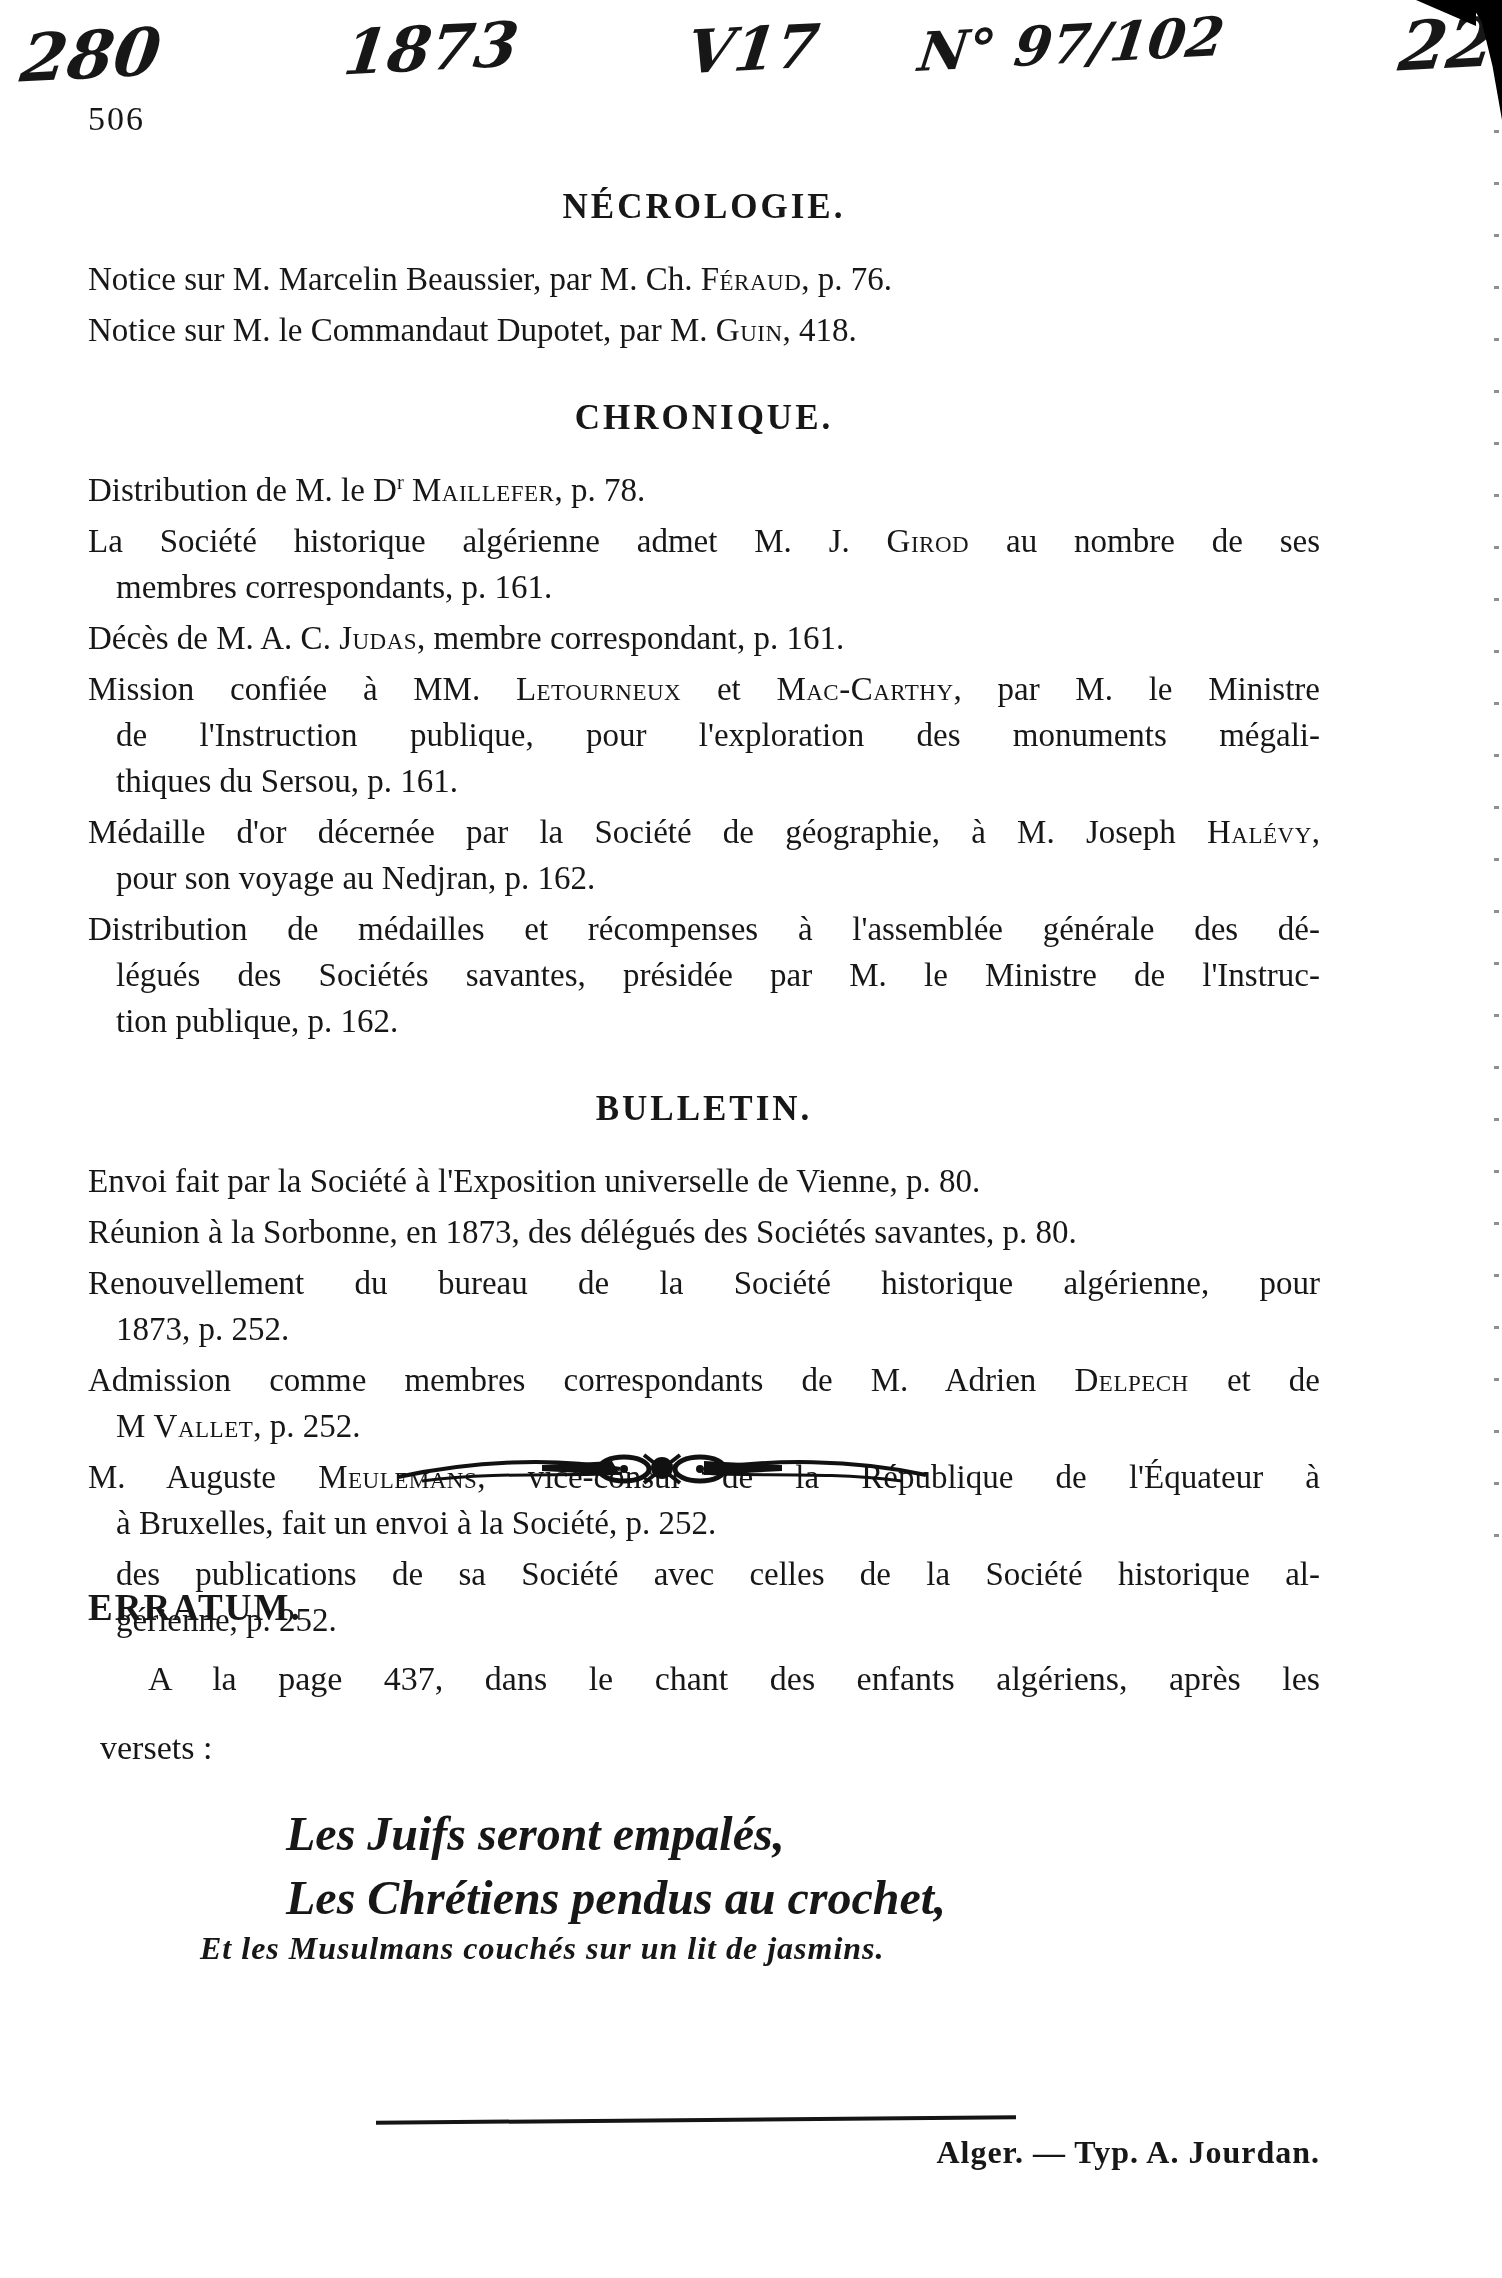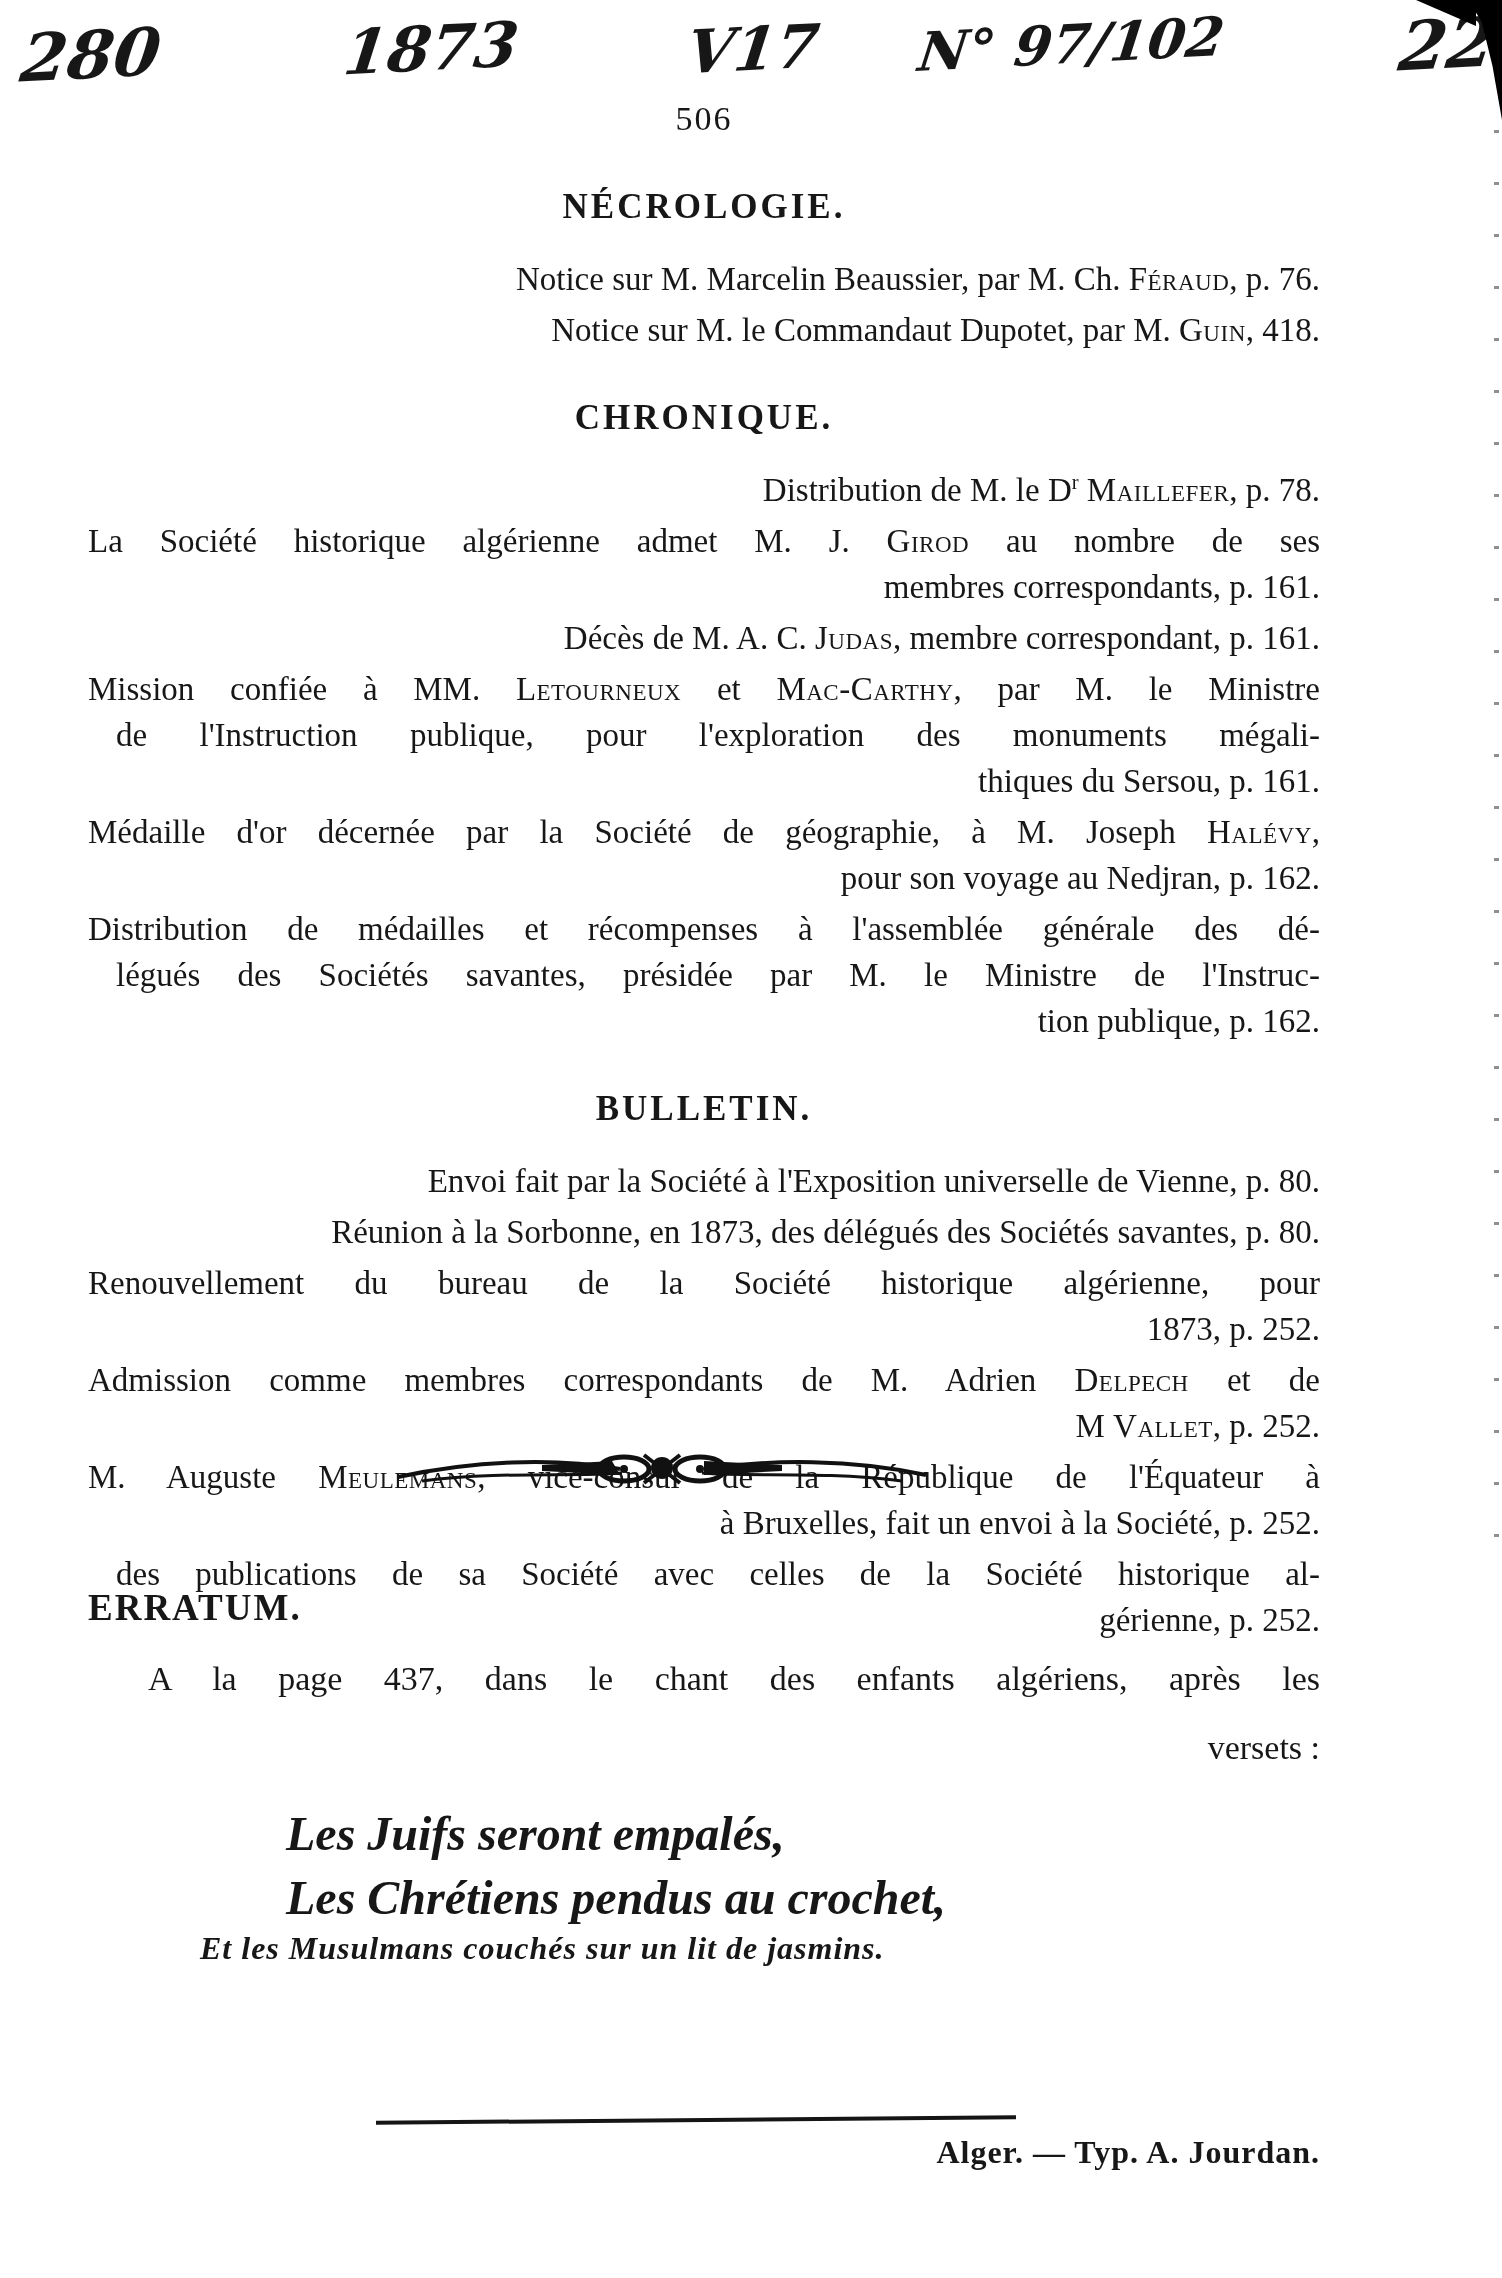--- a/index.html
+++ b/index.html
@@ -18,25 +18,25 @@
   
   .corner-blob{position:absolute;top:0;right:0;width:34px;height:120px;background:#000;
         clip-path:polygon(0 0,100% 0,100% 100%,72% 55%,40% 18%);}
   .corner-blob2{position:absolute;top:0;right:26px;width:60px;height:26px;background:#000;
         clip-path:polygon(100% 0,0 0,100% 100%);}
   .edge-noise{position:absolute;right:3px;top:130px;width:5px;height:1450px;opacity:.55;
         background:repeating-linear-gradient(180deg,#333 0 3px,transparent 3px 52px);}
 
   
   .print{position:absolute;left:88px;top:96px;width:1232px;font-size:33px;line-height:46px;}
-  .page-number{text-align:center;font-size:34px;letter-spacing:2px;margin-bottom:42px;}
+  .page-number{font-size:34px;letter-spacing:2px;margin-bottom:42px;}
   .section-heading{text-align:center;font-size:35px;letter-spacing:3px;font-weight:bold;
         margin:42px 0 26px;}
   .entry{margin:1px 0 5px;}
-  .line{min-height:46px;text-align:right;}
+  .line{min-height:46px;}
   .line.indent{padding-left:28px;}
   .line.just{text-align:justify;text-align-last:justify;}
   .sc{font-variant:small-caps;letter-spacing:.5px;}
   .sup{vertical-align:super;font-size:.62em;line-height:0;}
 
   
   .divider{position:absolute;left:392px;top:1441px;}
 
   
   .erratum{position:absolute;left:88px;top:1586px;width:1232px;font-size:34px;}

